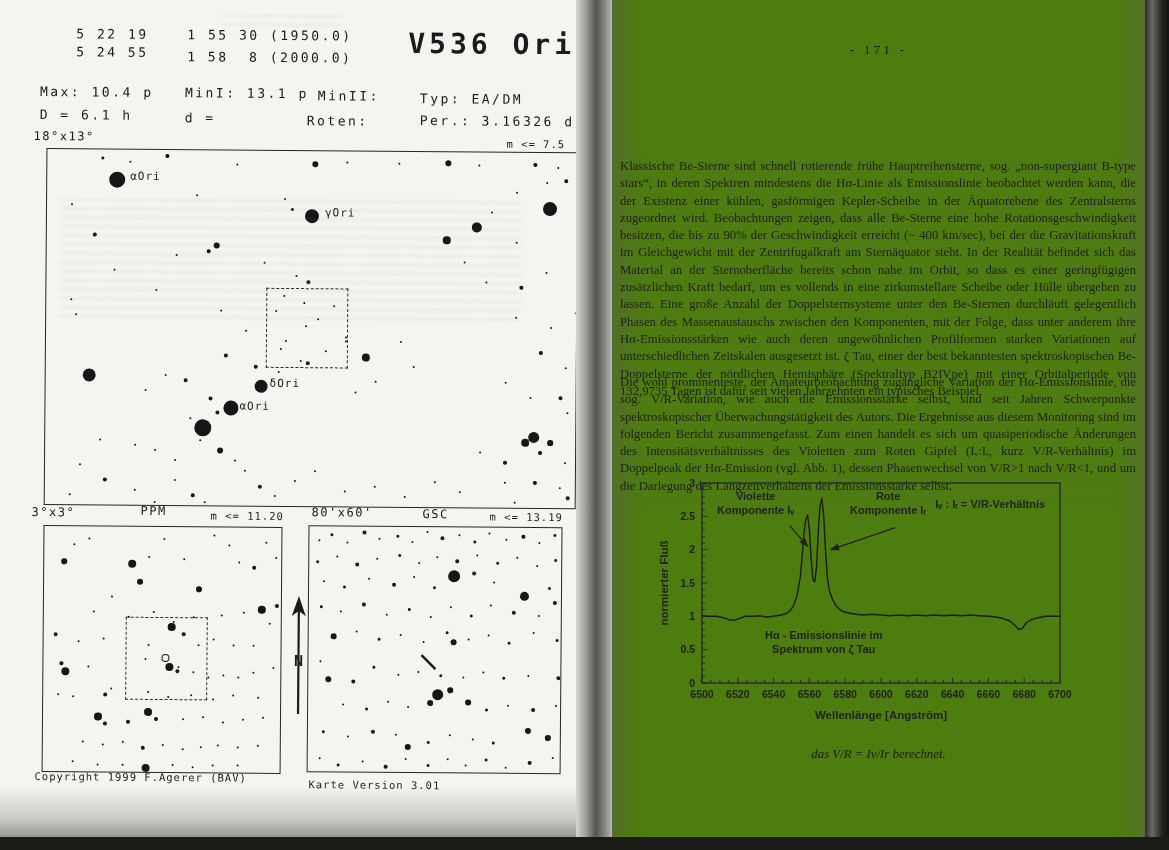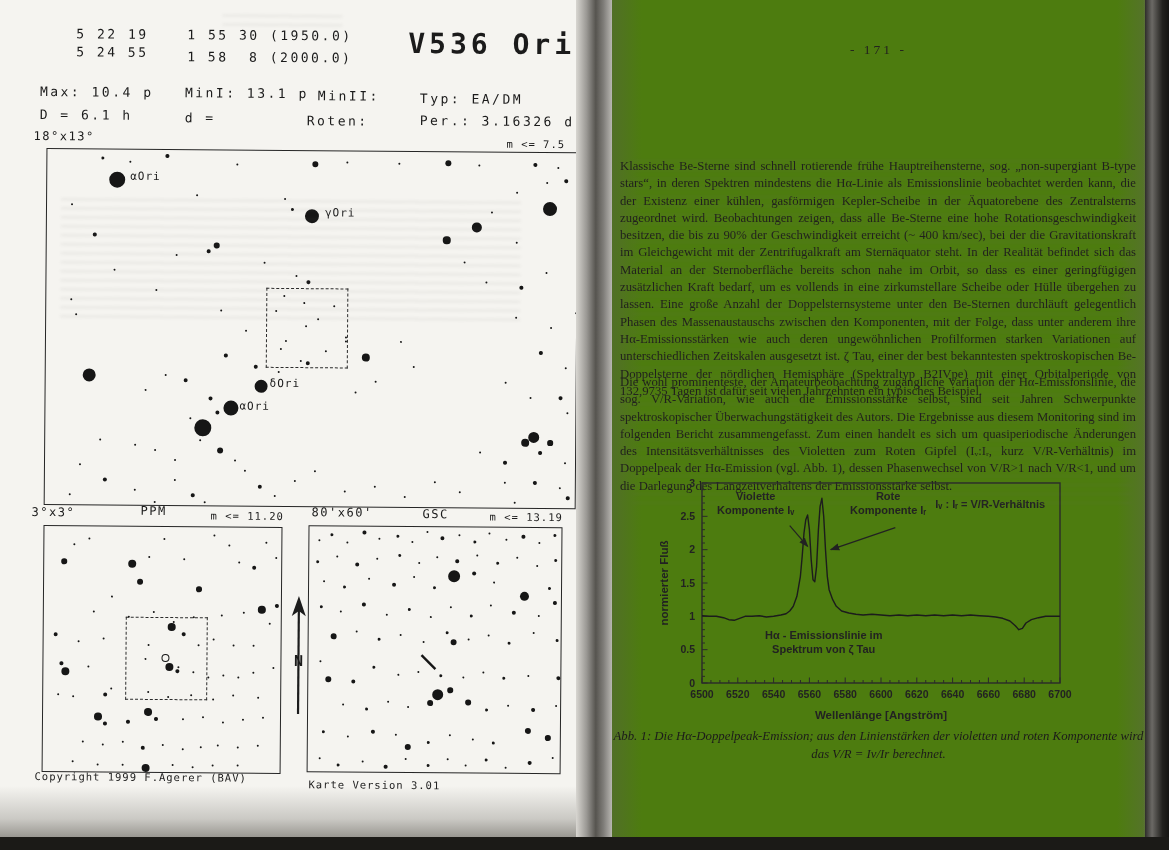--- a/index.html
+++ b/index.html
@@ -554,21 +554,21 @@
           <text x="236.16" y="44.333333333333314" class="ann">Komponente Iᵣ</text>
           <line x1="243.32000000000002" y1="57.66666666666666" x2="178.88" y2="79.66666666666669" stroke="#222" stroke-width="1.2" marker-end="url(#ah)"></line>
           <text x="338.19" y="38.333333333333314" class="ann">Iᵥ : Iᵣ = V/R-Verhältnis</text>
           <text x="171.72000000000003" y="169" class="ann">Hα - Emissionslinie im</text>
           <text x="171.72000000000003" y="183" class="ann">Spektrum von ζ Tau</text>
           <text x="229" y="249" class="axis">Wellenlänge [Angström]</text>
           <text transform="translate(16,113) rotate(-90)" class="axis">normierter Fluß</text>
         </svg></div>
 
     <div class="caption" style="top:727px">
-      <span>Abb. 1: Die Hα-Doppelpeak-Emission; aus den Linienstärken der violetten und roten Komponente wird</span><br>
+      <br>
       <span>das V/R = Iv/Ir berechnet.</span>
     </div>
 
     <div class="smudge" style="left:20px;top:160px;width:500px;height:350px"></div>
   </div>
 
   <div class="edge-right"></div>
   <div class="edge-bottom"></div>
 </div>
 

